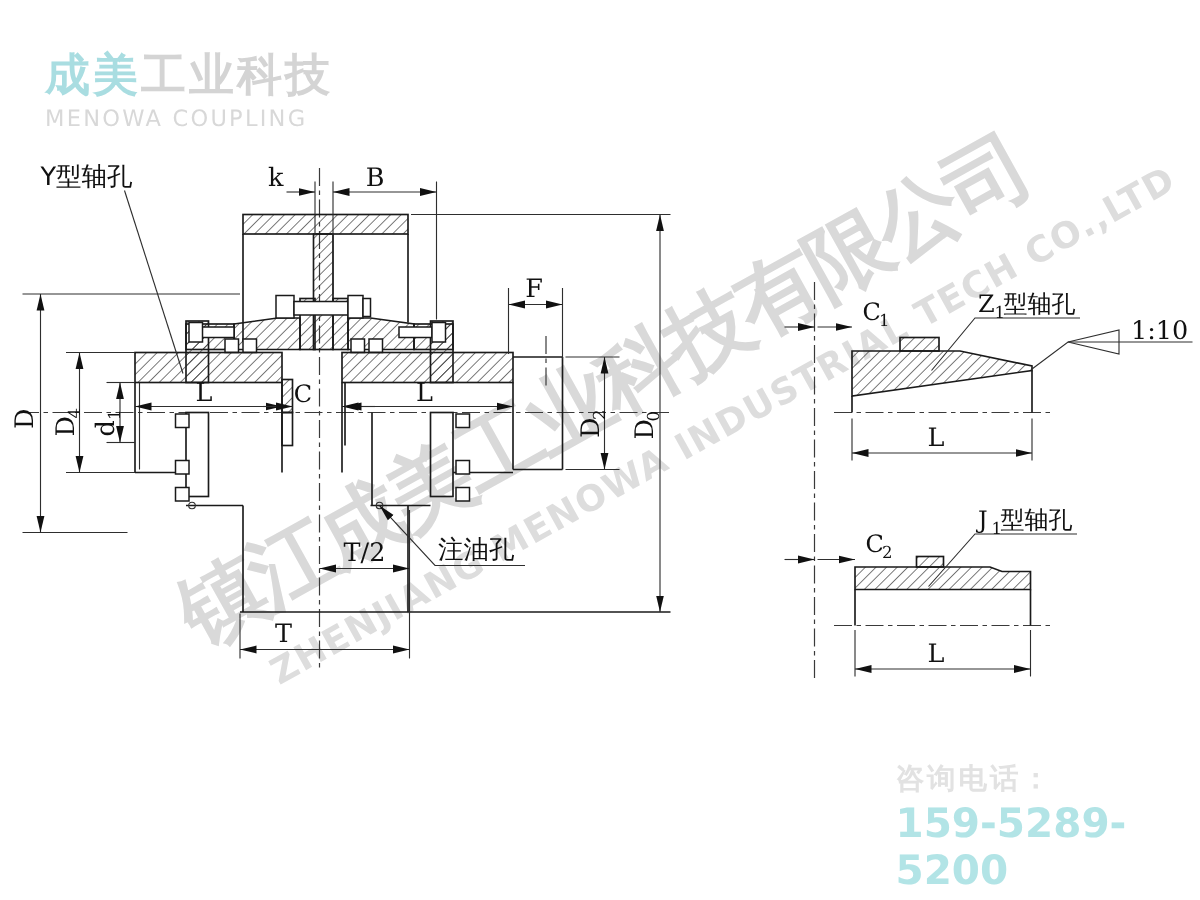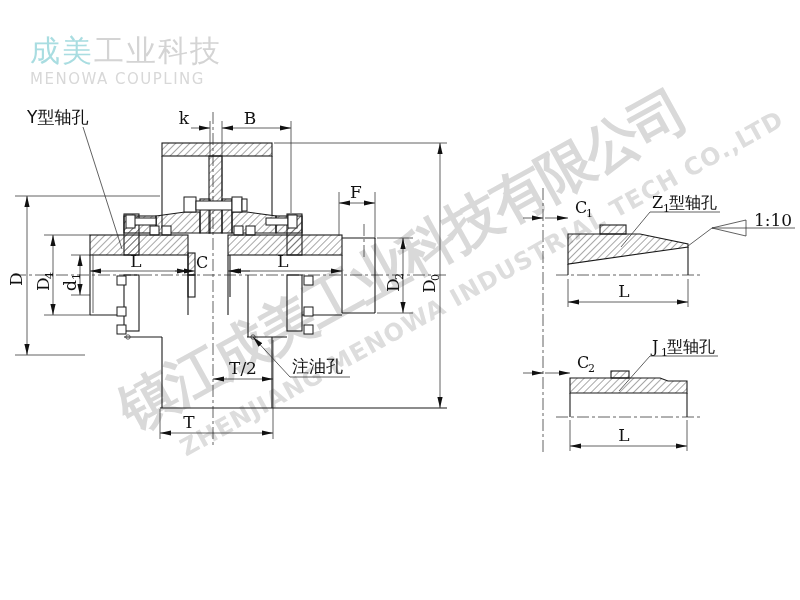--- a/index.html
+++ b/index.html
@@ -1,20 +1,20 @@
 <!DOCTYPE html>
 <html><head>
 <meta charset="utf-8">
 <style>
   html,body{margin:0;padding:0;background:#fff;}
   #stage{position:relative;width:800px;height:600px;background:#ffffff;overflow:hidden;
          font-family:"DejaVu Sans",sans-serif;}
   
   .logo{position:absolute;left:30px;top:34px;z-index:5;}
-  .logo-line1{font-size:30px;font-weight:normal;letter-spacing:2px;line-height:1.1;text-align:center;}
+  .logo-line1{font-size:30px;font-weight:bold;letter-spacing:2px;line-height:1.1;text-align:center;}
   .logo-brand{color:#a9dde1;}
   .logo-brand2{color:#d4d4d4;}
   .logo-line2{font-size:15px;font-weight:normal;color:#d8d8d8;letter-spacing:1.5px;margin-top:3px;}
   
   .watermark{position:absolute;left:95px;top:230px;width:600px;z-index:1;
              transform:rotate(-29deg);transform-origin:center;pointer-events:none;}
   .wm-cn{font-size:56px;font-weight:bold;color:#d9d9d9;letter-spacing:-3px;white-space:nowrap;}
   .wm-en{font-size:24px;font-weight:bold;color:#dddddd;letter-spacing:1px;white-space:nowrap;
          margin-top:6px;margin-left:34px;}
   
@@ -44,20 +44,24 @@
     <div class="wm-en">ZHENJIANG MENOWA INDUSTRIAL TECH CO.,LTD</div>
   </div>
 
   <div class="logo">
     <div class="logo-line1">
       <span class="logo-brand">成美</span><span class="logo-brand2">工业科技</span>
     </div>
     <div class="logo-line2">MENOWA COUPLING</div>
   </div>
 
+  <div class="contact">
+    <div class="contact-label">咨询电话：</div>
+    <div class="contact-phone">159-5289-5200</div>
+  </div>
 
   <svg width="800" height="600" viewBox="0 0 800 600">
     <defs>
       <pattern id="hatch" width="5" height="5" patternUnits="userSpaceOnUse" patternTransform="rotate(45)">
         <line x1="0" y1="0" x2="0" y2="5" stroke="#222" stroke-width="0.8"></line>
       </pattern>
       <marker id="ae" orient="auto" markerWidth="12" markerHeight="8" refX="11" refY="4" markerUnits="userSpaceOnUse">
         <path d="M0,1.4 L11,4 L0,6.6 Z" fill="#111"></path>
       </marker>
       <marker id="as" orient="auto-start-reverse" markerWidth="12" markerHeight="8" refX="11" refY="4" markerUnits="userSpaceOnUse">

